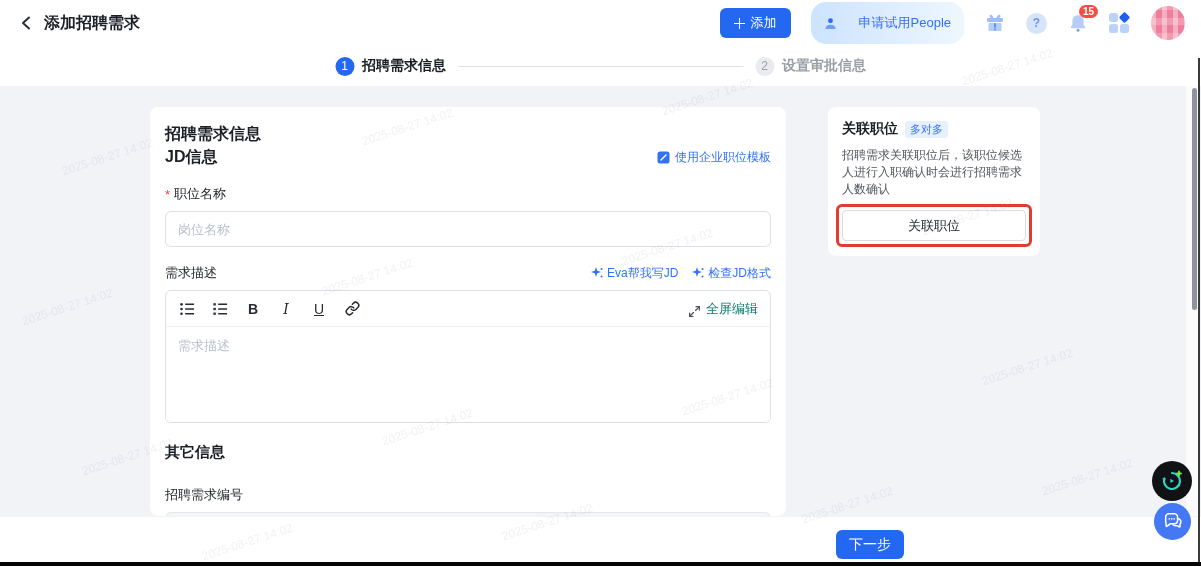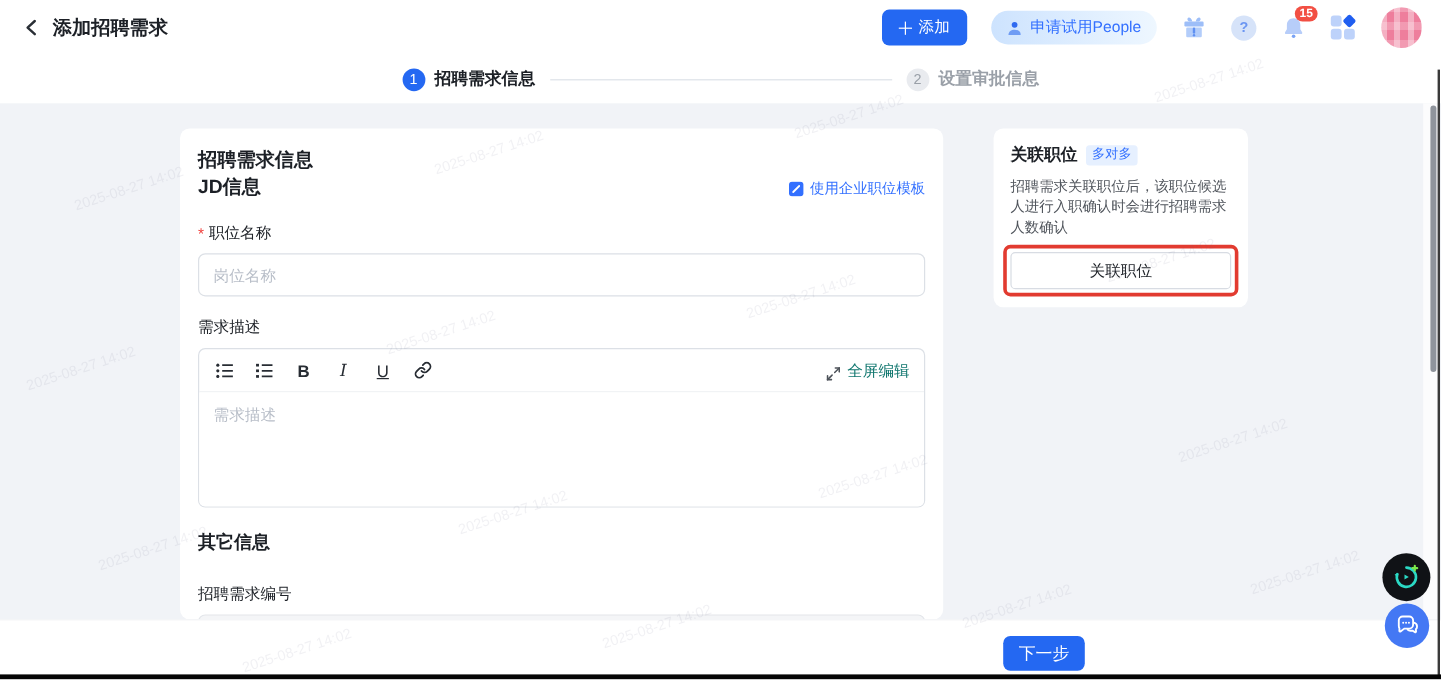--- a/index.html
+++ b/index.html
@@ -26,21 +26,21 @@
   
   .header { position:absolute; left:0; top:0; width:1201px; height:46px; background:#fff; display:flex; align-items:center; padding:0 16px; z-index:10;justify-content:flex-end; }
   .back-btn { width:20px; height:20px; display:flex; align-items:center; justify-content:center; cursor:pointer; margin-right:8px; }
   .page-title { font-size:16px; font-weight:700; color:#1c2026; }
   .header-right { margin-left:auto; display:flex; align-items:center; }
   .btn-add { display:flex; align-items:center; gap:6px; background:#2468f2; color:#fff; border:none; border-radius:6px; height:30px; padding:0 14px; font-size:13px; cursor:pointer; }
   .plus-ic { position:relative; width:11px; height:11px; }
   .plus-ic::before,.plus-ic::after { content:""; position:absolute; background:#fff; }
   .plus-ic::before { left:5px; top:0; width:1.6px; height:11px; }
   .plus-ic::after { left:0; top:5px; width:11px; height:1.6px; }
-  .btn-trial { display:flex; align-items:center; gap:7px; margin-left:20px; height:28px; padding:0 13px; border:none; border-radius:15px; background:linear-gradient(90deg,#cde3fe,#eef7ff); color:#3370ff; font-size:13px; cursor:pointer; }
+  .btn-trial { display:flex; align-items:center; gap:22px; margin-left:20px; height:42px; padding:0 13px; border:none; border-radius:15px; background:linear-gradient(90deg,#cde3fe,#eef7ff); color:#3370ff; font-size:13px; cursor:pointer; }
   .ic-gap { margin-left:20px; cursor:pointer; display:flex; align-items:center; justify-content:center; }
   .help-circle { width:21px; height:21px; border-radius:50%; background:#d6e3f9; color:#6b96f2; font-size:12px; font-weight:700; display:flex; align-items:center; justify-content:center; }
   .bell-wrap { position:relative; }
   .badge { position:absolute; top:-7px; left:12px; background:#f24f43; color:#fff; font-size:10px; line-height:13px; padding:0 4px; border-radius:8px; font-weight:700; }
   .grid-ic { width:20px; height:20px; display:grid; grid-template-columns:9px 9px; grid-template-rows:9px 9px; gap:2px; }
   .grid-ic i { background:#bdd2fa; border-radius:2.5px; }
   .grid-ic i.diamond { background:#1f5ef0; transform:rotate(45deg) scale(0.92); border-radius:2px; }
   .avatar { width:34px; height:34px; border-radius:50%; margin-left:22px; cursor:pointer;
     background-color:#ee7e9c;
     background-image:repeating-linear-gradient(90deg, rgba(255,255,255,.38) 0 5px, rgba(255,255,255,0) 5px 11px),
@@ -210,20 +210,38 @@
       </div>
 
       <div class="field-label" style="margin-top:17px;">
         <span class="req-star">*</span>
         <span>职位名称</span>
       </div>
       <input class="txt-input" style="margin-top: 8px;" placeholder="岗位名称">
 
       <div class="row-between" style="margin-top:17px;">
         <span class="field-label">需求描述</span>
+        <span class="ai-links">
+          <span class="ai-link">
+            <svg width="12" height="12" viewBox="0 0 12 12">
+                <path d="M5 0l1.2 3.8L10 5 6.2 6.2 5 10 3.8 6.2 0 5l3.8-1.2z" fill="#3370ff"></path>
+                <circle cx="10.5" cy="2" r="1" fill="#3370ff"></circle>
+                <circle cx="10.5" cy="9.5" r="1" fill="#3370ff"></circle>
+              </svg>
+            <span>Eva帮我写JD</span>
+          </span>
+          <span class="ai-link">
+            <svg width="12" height="12" viewBox="0 0 12 12">
+                <path d="M5 0l1.2 3.8L10 5 6.2 6.2 5 10 3.8 6.2 0 5l3.8-1.2z" fill="#3370ff"></path>
+                <circle cx="10.5" cy="2" r="1" fill="#3370ff"></circle>
+                <circle cx="10.5" cy="9.5" r="1" fill="#3370ff"></circle>
+              </svg>
+            <span>检查JD格式</span>
+          </span>
+        </span>
       </div>
 
       <div class="editor">
         <div class="toolbar">
           <span class="tools">
             <span class="tool">
               <svg width="15" height="14" viewBox="0 0 16 14">
                   <circle cx="1.6" cy="2" r="1.4" fill="#272c33"></circle>
                   <circle cx="1.6" cy="7" r="1.4" fill="#272c33"></circle>
                   <circle cx="1.6" cy="12" r="1.4" fill="#272c33"></circle>

